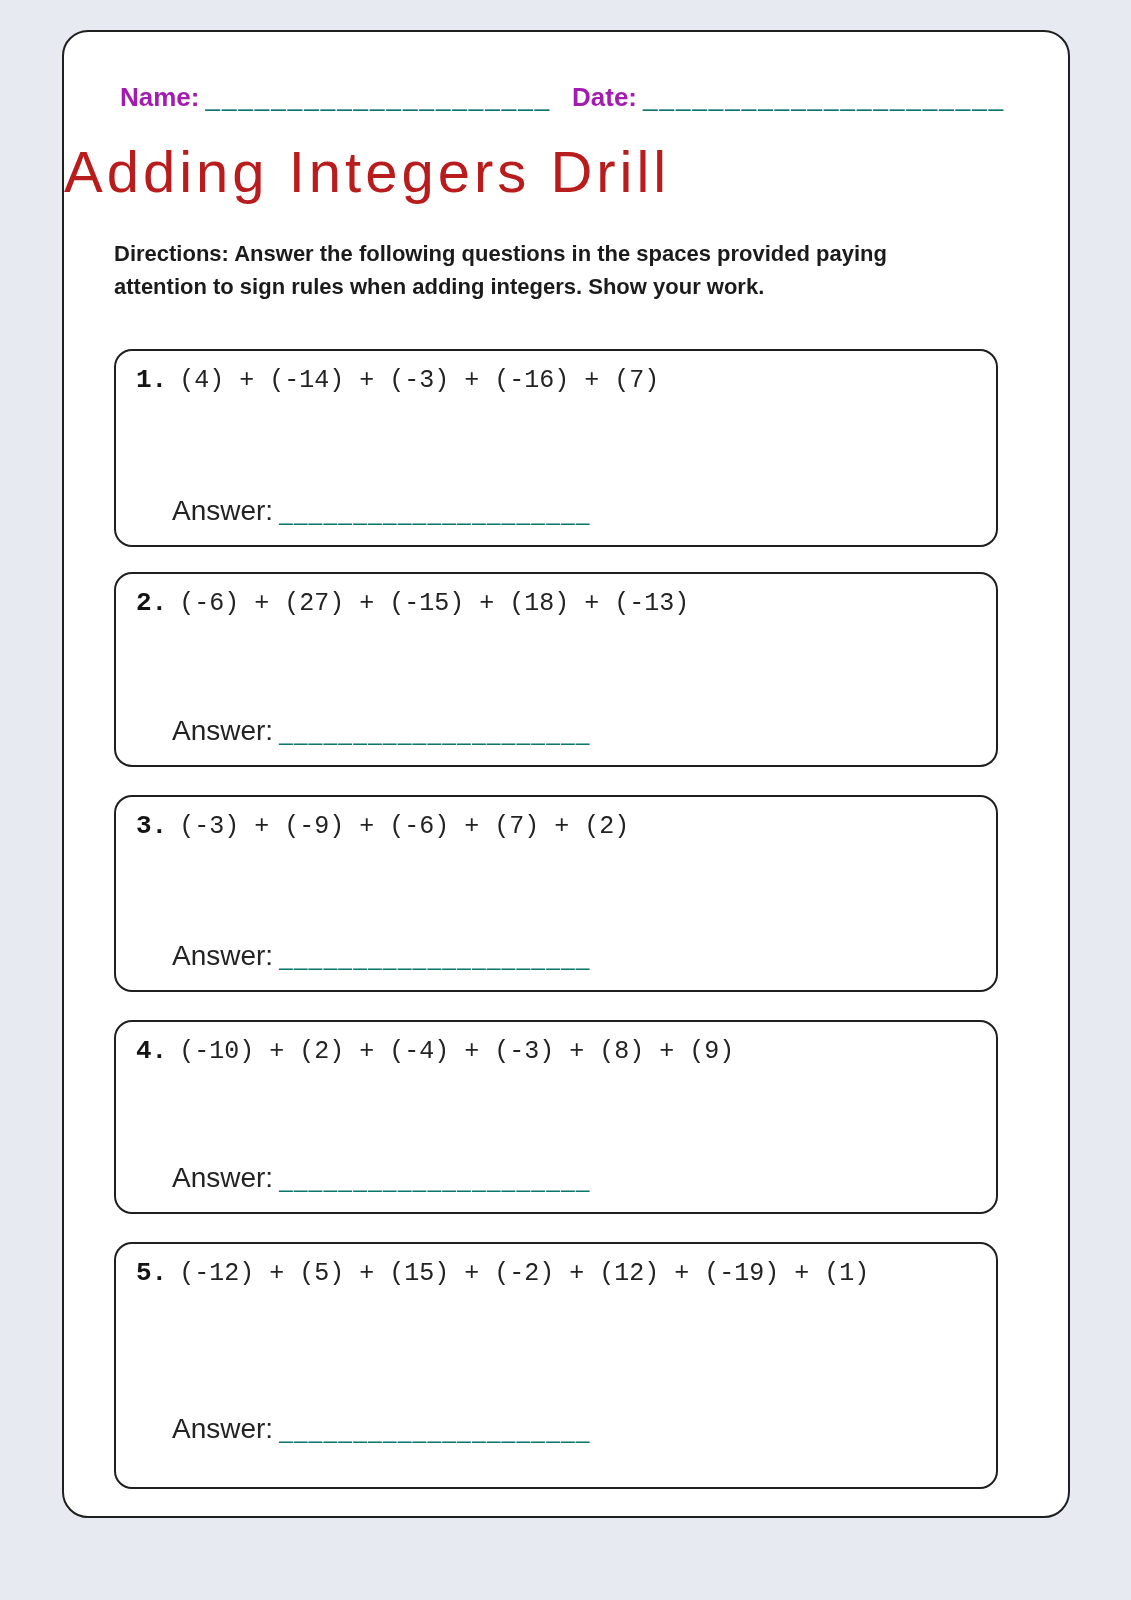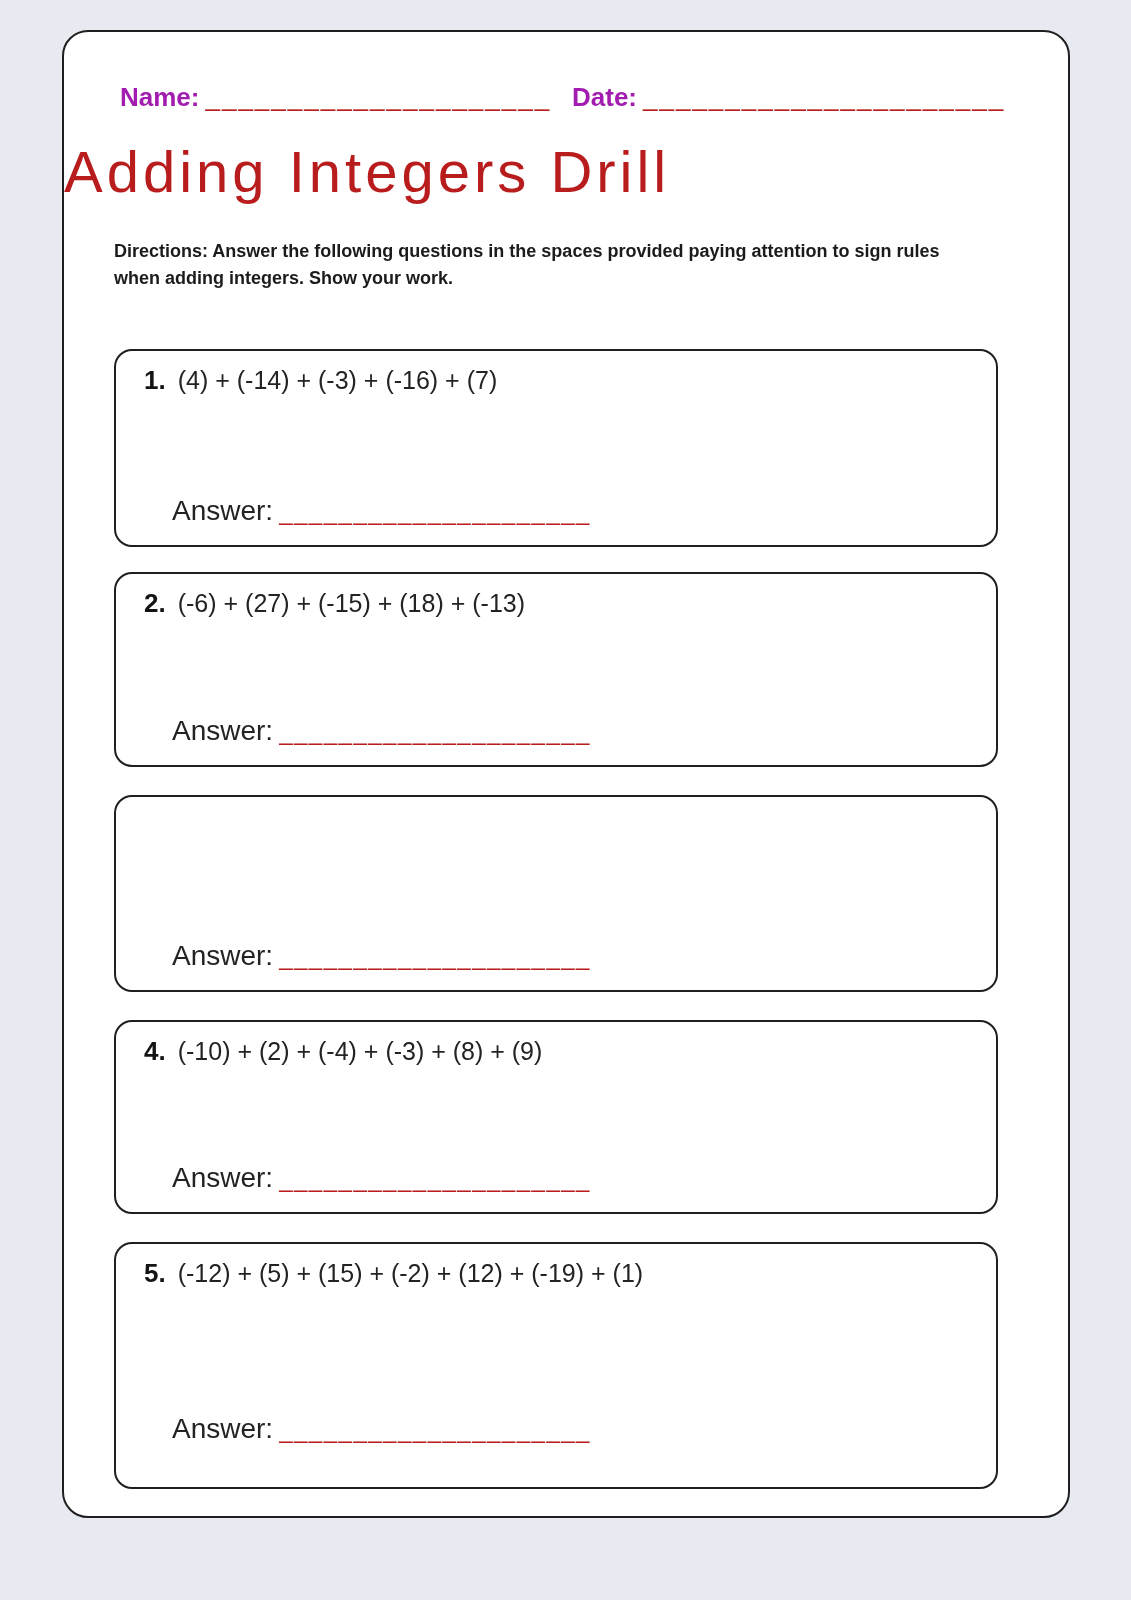--- a/index.html
+++ b/index.html
@@ -25,59 +25,60 @@
     width: 900px; height: 40px;
   }
   .field { position: absolute; top: 0; white-space: nowrap; }
   .field.name { left: 0; }
   .field.date { left: 452px; }
   .lbl {
     font-size: 26px; font-weight: bold; color: #a21caf;
     vertical-align: baseline;
   }
   .blank {
-    font-size: 26px; font-weight: normal; color: #b91c1c;
+    font-size: 26px; font-weight: normal; color: #0f766e;
     letter-spacing: 2px; margin-left: 6px;
     vertical-align: baseline;
   }
   .title {
     position: absolute;
     top: 104px; left: 0;
     width: 100%;
     font-size: 58px;
     font-weight: normal;
     letter-spacing: 4px;
     color: #b91c1c;
     line-height: 72px;
   }
   .directions {
     position: absolute;
     top: 206px; left: 50px;
     width: 866px;
-    font-size: 18px;
+    font-size: 22px;
     font-weight: bold;
     line-height: 1.48;
     color: #1b1b1b;
   }
   .qbox {
     position: absolute;
     left: 50px;
     width: 884px;
     background: #ffffff;
     border: 2px solid #1f1f1f;
     border-radius: 18px;
   }
   .qbox.q1 { top: 317px;  height: 198px; }
   .qbox.q2 { top: 540px;  height: 195px; }
   .qbox.q3 { top: 763px;  height: 197px; }
   .qbox.q4 { top: 988px;  height: 194px; }
   .qbox.q5 { top: 1210px; height: 247px; }
   .qline {
-    padding: 14px 16px 0 28px;
+    padding: 14px 16px 0 20px;
     white-space: nowrap;
+    font-family: Liberation Mono, monospace;
   }
   .qnum {
     font-size: 26px; font-weight: bold; color: #141414;
     margin-right: 12px;
   }
   .qexpr {
     font-size: 25px; font-weight: normal; color: #232323;
   }
   .answer-row {
     position: absolute;
@@ -122,20 +123,23 @@
   <div class="qbox q2">
     <div class="qline">
       <span class="qnum">2.</span><span class="qexpr">(-6) + (27) + (-15) + (18) + (-13)</span>
     </div>
     <div class="answer-row">
       <span class="alabel">Answer:</span><span class="blank answer-blank">_____________________</span>
     </div>
   </div>
 
   <div class="qbox q3">
+    <div class="qline">
+      <span class="qnum">3.</span><span class="qexpr">(-3) + (-9) + (-6) + (7) + (2)</span>
+    </div>
     <div class="answer-row">
       <span class="alabel">Answer:</span><span class="blank answer-blank">_____________________</span>
     </div>
   </div>
 
   <div class="qbox q4">
     <div class="qline">
       <span class="qnum">4.</span><span class="qexpr">(-10) + (2) + (-4) + (-3) + (8) + (9)</span>
     </div>
     <div class="answer-row">

